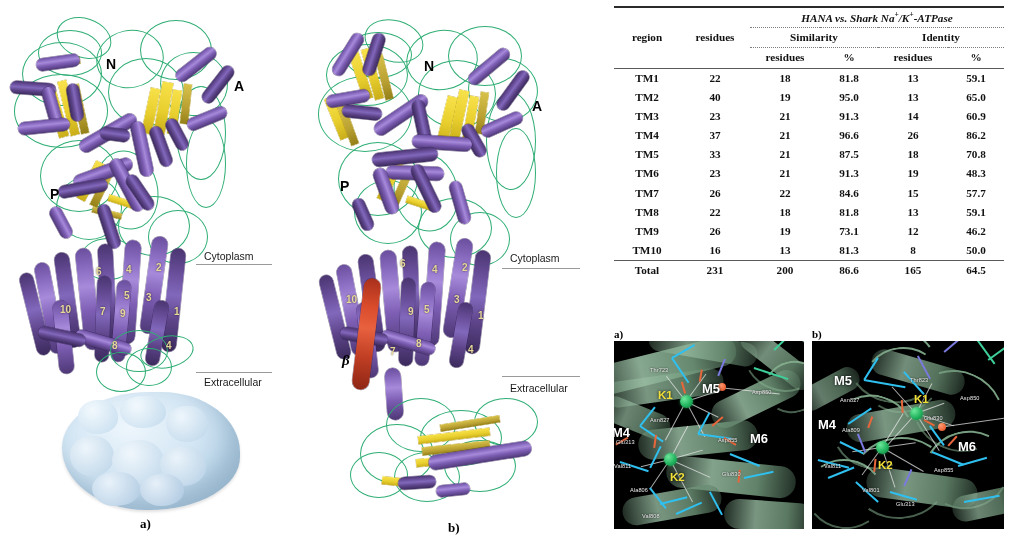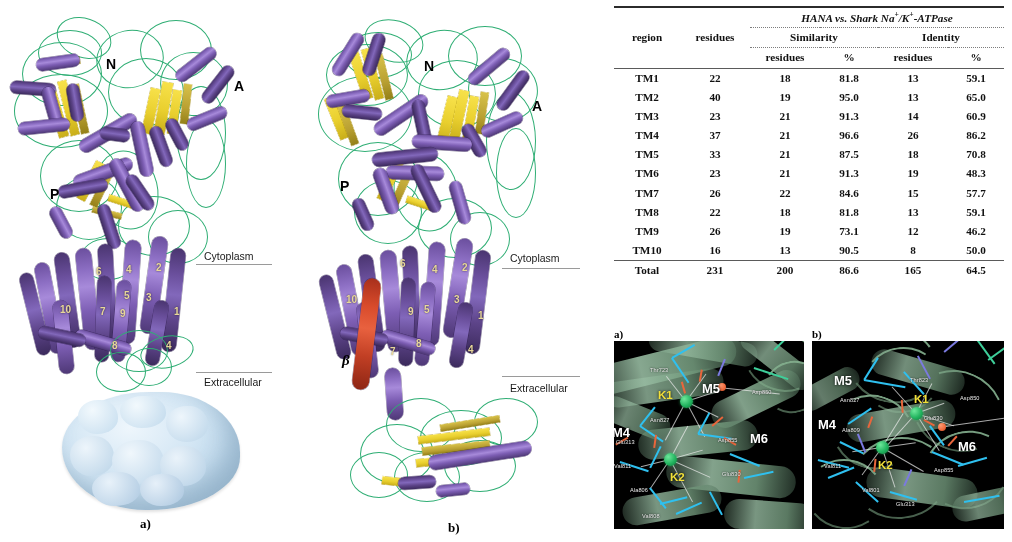--- a/index.html
+++ b/index.html
@@ -552,21 +552,21 @@
           <td>26</td>
           <td>19</td>
           <td>73.1</td>
           <td>12</td>
           <td>46.2</td>
         </tr>
         <tr class=" rule-mid">
           <td>TM10</td>
           <td>16</td>
           <td>13</td>
-          <td>90.5</td>
+          <td>81.3</td>
           <td>8</td>
           <td>50.0</td>
         </tr>
       </tbody>
     <tfoot id="tfoot-total">
         <tr>
           <td>Total</td>
           <td>231</td>
           <td>200</td>
           <td>86.6</td>

